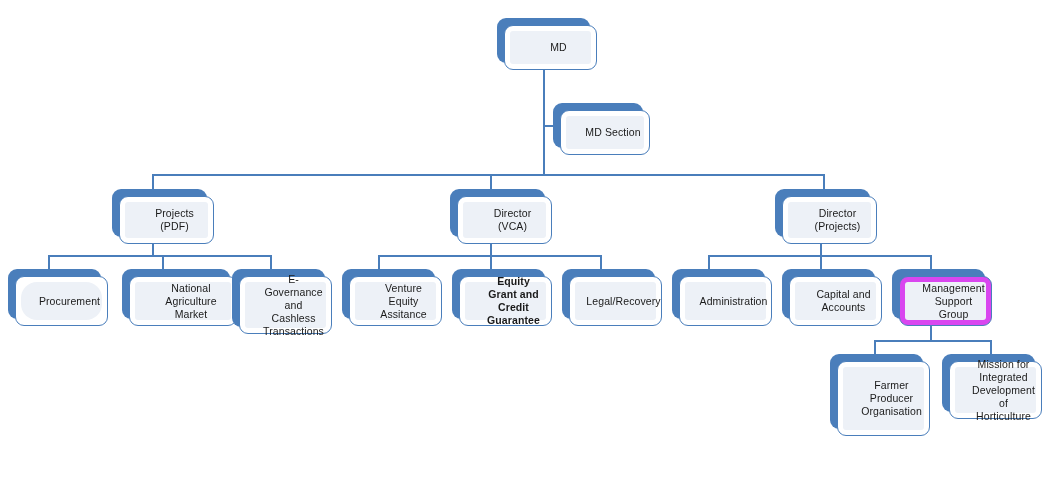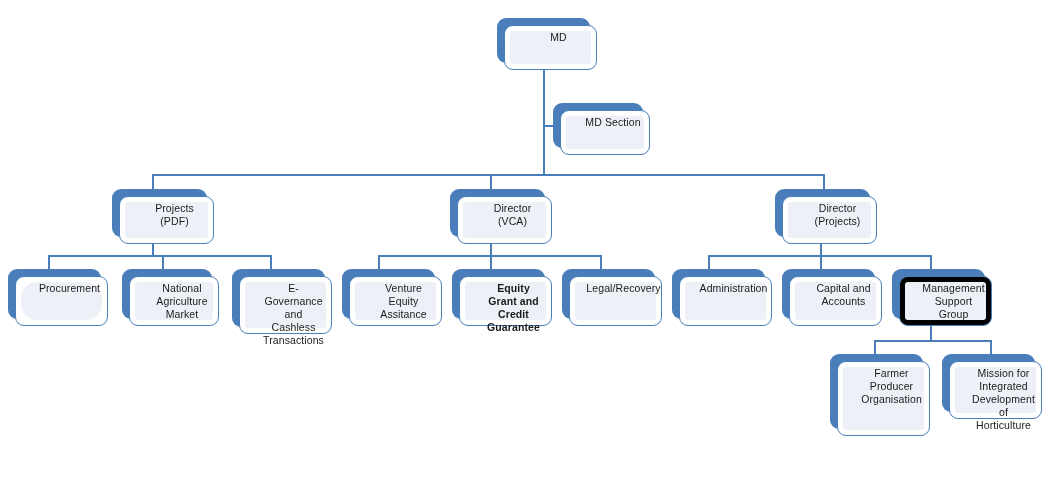--- a/index.html
+++ b/index.html
@@ -55,20 +55,21 @@
   }
   .node .inner {
     position: absolute;
     left: 5px;
     top: 5px;
     right: 5px;
     bottom: 5px;
     background: #edf1f7;
     border-radius: 3px;
     display: flex;
+    align-items: center;
     justify-content: center;
     padding-left: 16px;
   }
   .node .label {
     display: block;
     text-align: center;
     color: #1a1a1a;
     font-size: 10.5px;
     line-height: 13px;
     letter-spacing: 0.1px;
@@ -152,21 +153,21 @@
         </div>
       </div>
       <div class="node level-unit" style="left: 8px; top: 269px; width: 93px; height: 50px;">
         <div class="shadow" style="background: rgb(74, 126, 187);"></div>
         <div class="face" style="border-color: rgb(74, 126, 187); background: rgb(255, 255, 255);">
           <div class="inner" style="background: rgb(237, 241, 247); border-radius: 16px;">
             <span class="label" style="color: rgb(26, 26, 26);">Procurement</span>
           </div>
         </div>
       </div>
-      <div class="node level-unit" style="left: 122px; top: 269px; width: 90px; height: 50px;">
+      <div class="node level-unit" style="left: 122px; top: 269px; width: 108px; height: 50px;">
         <div class="shadow" style="background: rgb(74, 126, 187);"></div>
         <div class="face" style="border-color: rgb(74, 126, 187); background: rgb(255, 255, 255);">
           <div class="inner" style="background: rgb(237, 241, 247);">
             <span class="label" style="color: rgb(26, 26, 26);">National
 Agriculture Market</span>
           </div>
         </div>
       </div>
       <div class="node level-unit" style="left: 232px; top: 269px; width: 93px; height: 58px;">
         <div class="shadow" style="background: rgb(74, 126, 187);"></div>
@@ -216,21 +217,21 @@
         <div class="shadow" style="background: rgb(74, 126, 187);"></div>
         <div class="face" style="border-color: rgb(74, 126, 187); background: rgb(255, 255, 255);">
           <div class="inner" style="background: rgb(237, 241, 247);">
             <span class="label" style="color: rgb(26, 26, 26);">Capital and
 Accounts</span>
           </div>
         </div>
       </div>
       <div class="node level-unit" style="left: 892px; top: 269px; width: 93px; height: 50px;">
         <div class="shadow" style="background: rgb(74, 126, 187);"></div>
-        <div class="face" style="border-color: rgb(74, 126, 187); background: #000000;">
+        <div class="face" style="border-color: rgb(74, 126, 187); background: #d946ef;">
           <div class="inner" style="background: rgb(237, 241, 247);">
             <span class="label" style="color: rgb(26, 26, 26);">Management
 Support Group</span>
           </div>
         </div>
       </div>
       <div class="node level-subunit" style="left: 830px; top: 354px; width: 93px; height: 75px;">
         <div class="shadow" style="background: rgb(74, 126, 187);"></div>
         <div class="face" style="border-color: rgb(74, 126, 187); background: rgb(255, 255, 255);">
           <div class="inner" style="background: rgb(237, 241, 247);">

